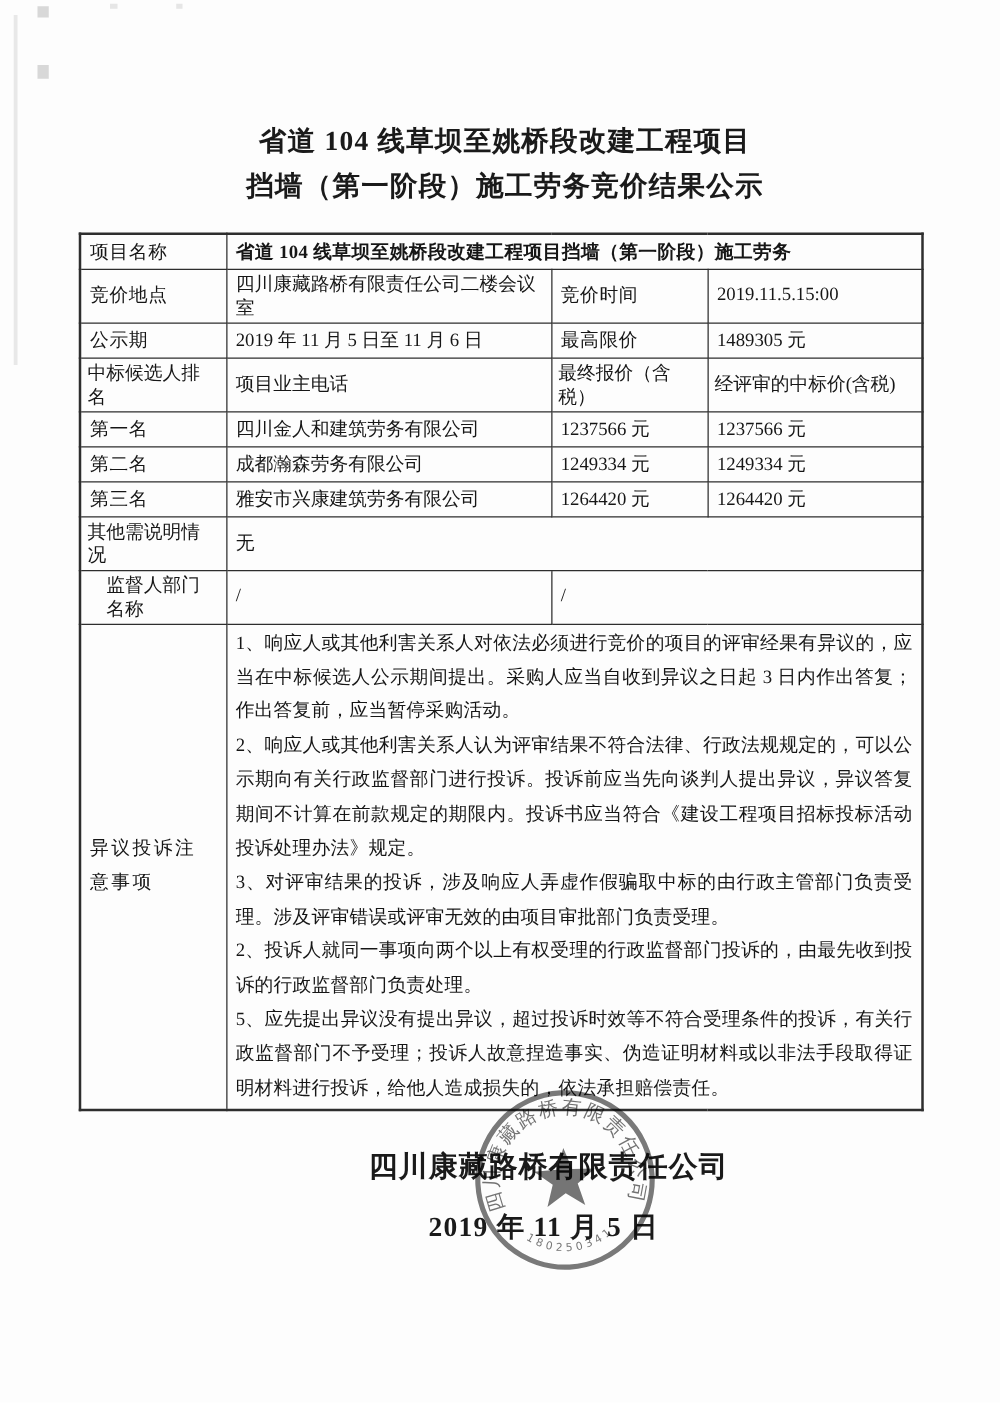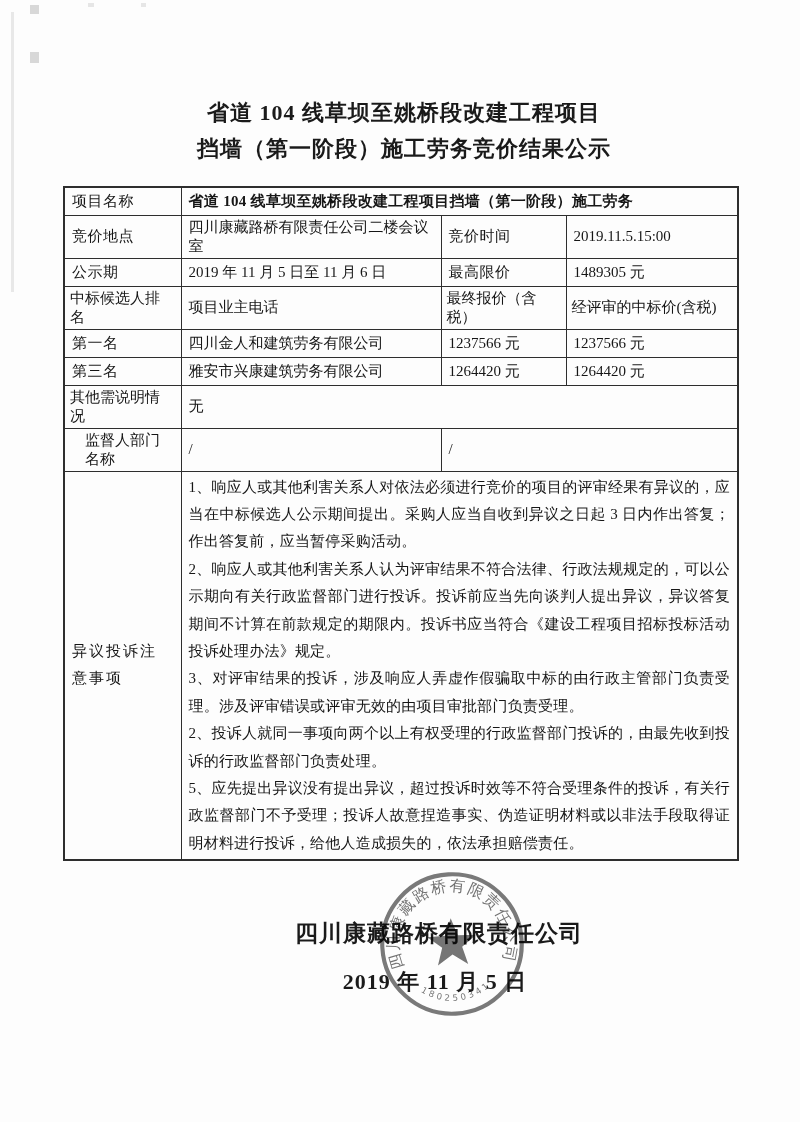--- a/index.html
+++ b/index.html
@@ -104,20 +104,26 @@
       <td class="lbl" style="letter-spacing:0; padding-left:5px;">最终报价（含税）</td>
       <td class="lbl" style="letter-spacing:0; padding-left:5px;">经评审的中标价(含税)</td>
     </tr>
     <tr>
       <td class="lbl">第一名</td>
       <td class="val">四川金人和建筑劳务有限公司</td>
       <td class="val" style="padding-left:7px;">1237566 元</td>
       <td class="val" style="padding-left:7px;">1237566 元</td>
     </tr>
     <tr>
+      <td class="lbl">第二名</td>
+      <td class="val">成都瀚森劳务有限公司</td>
+      <td class="val" style="padding-left:7px;">1249334 元</td>
+      <td class="val" style="padding-left:7px;">1249334 元</td>
+    </tr>
+    <tr>
       <td class="lbl">第三名</td>
       <td class="val">雅安市兴康建筑劳务有限公司</td>
       <td class="val" style="padding-left:7px;">1264420 元</td>
       <td class="val" style="padding-left:7px;">1264420 元</td>
     </tr>
     <tr>
       <td class="lbl" style="padding-left:5px; letter-spacing:0;">其他需说明情况</td>
       <td class="val" colspan="3">无</td>
     </tr>
     <tr>

